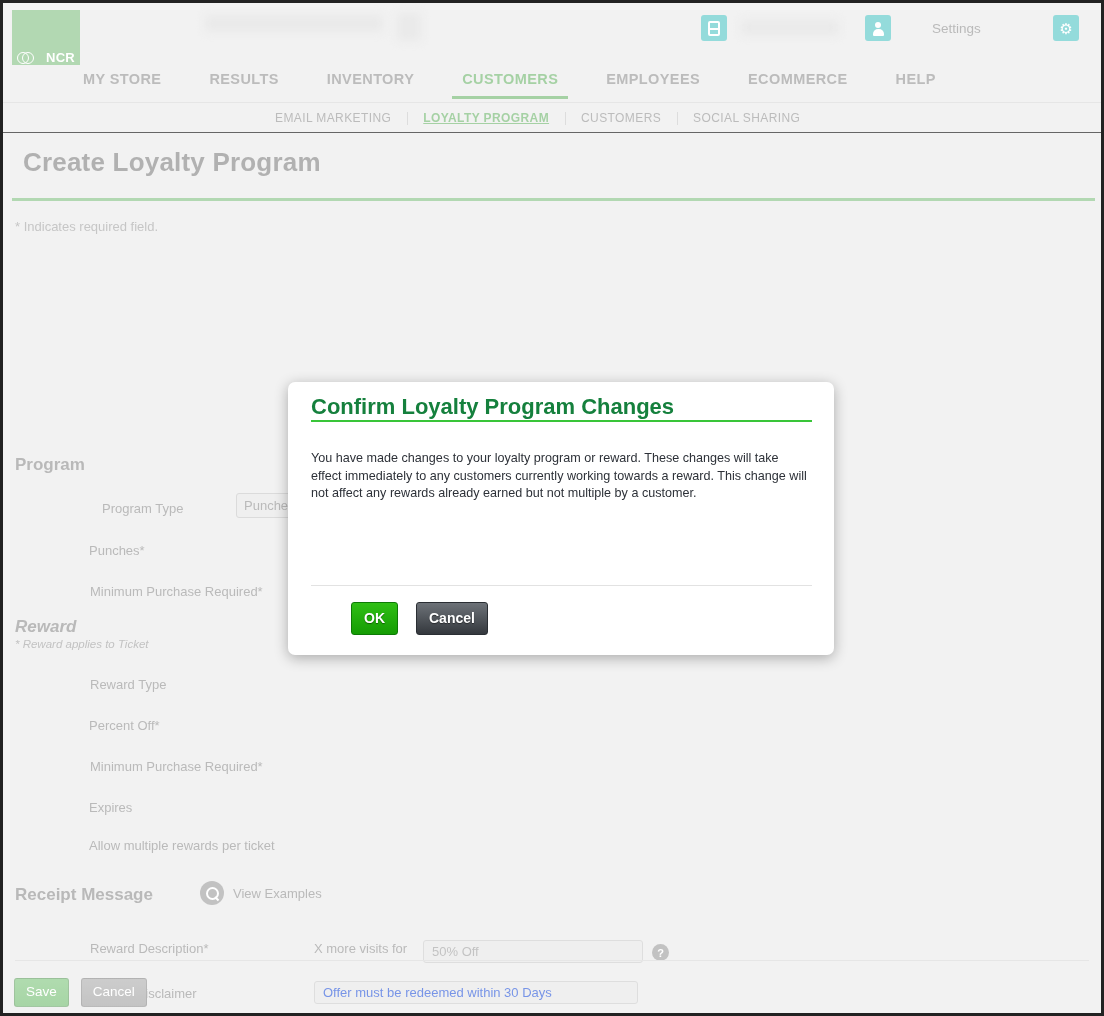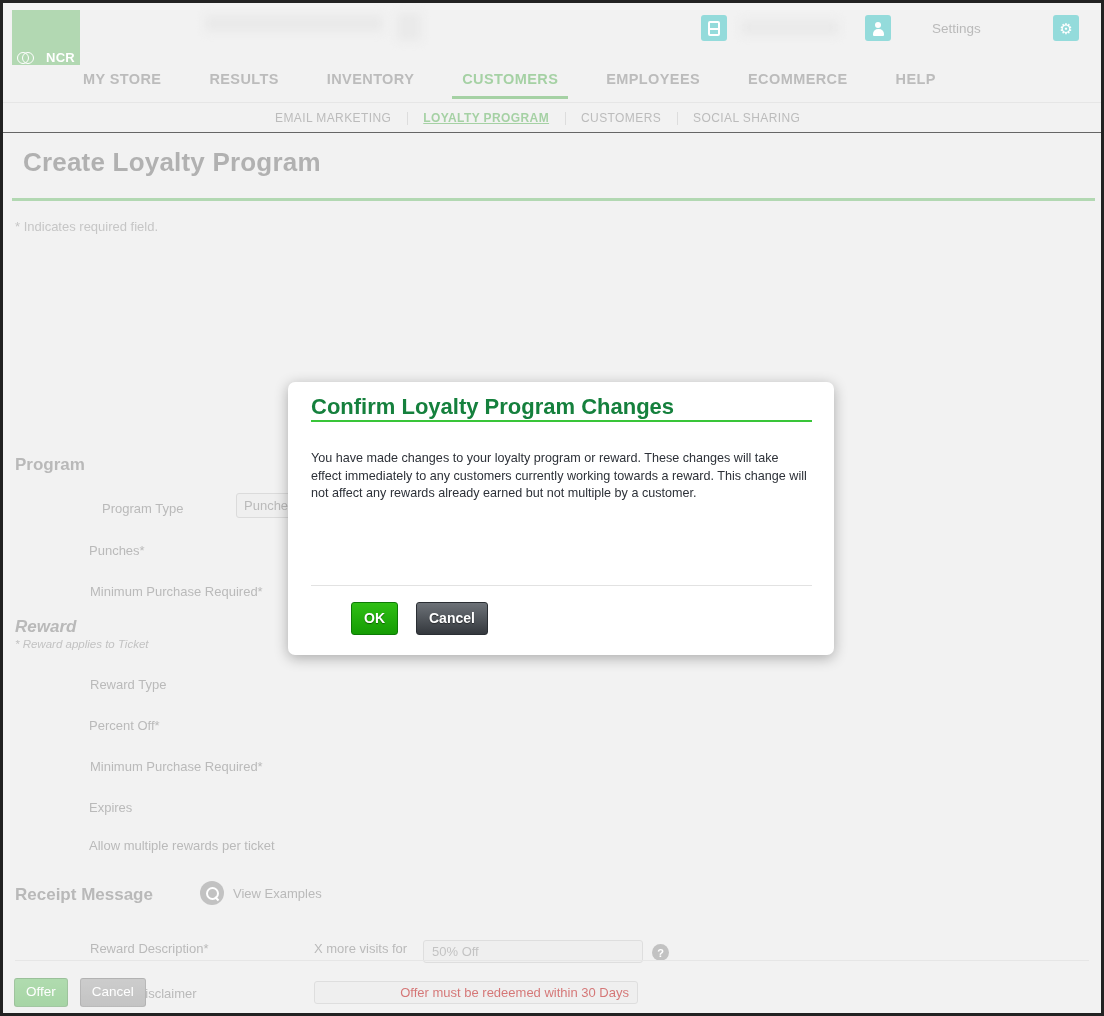--- a/index.html
+++ b/index.html
@@ -294,21 +294,21 @@
     position: absolute;
     background: #e4e4e4;
     border: 1px solid #c9c9c9;
     border-radius: 3px;
     font-family: "Liberation Sans", sans-serif;
     font-size: 13px;
     color: #9b9b9b;
     padding: 0 8px;
     outline: none;
   }
-  .txt-input.placeholder-style { color: #b91c1c; text-align: right; }
+  .txt-input.placeholder-style { color: #1d4ed8; }
 
   #program-type-select {
     position: absolute;
     left: 233px; top: 292px;
     width: 205px; height: 25px;
     background: #e4e4e4;
     border: 1px solid #c4c4c4;
     border-radius: 3px;
   }
   #program-type-select .sel-value {
@@ -587,21 +587,21 @@
     <div class="round-icon small" style="left:649px; top:743px;">?</div>
 
     <div class="field-label" style="left:86px; top:785px;">Expires Disclaimer</div>
     <input class="txt-input placeholder-style" id="expires-disclaimer-input" style="left: 311px; top: 780px; width: 324px; height: 23px;" readonly="" value="Offer must be redeemed within 30 Days">
 
     <div id="disclaimer-textarea"></div>
   </div>
 
   <div id="footer-rule"></div>
   <div id="footer-actions">
-    <div class="footer-btn" id="save-button">Offer</div>
+    <div class="footer-btn" id="save-button">Save</div>
     <div class="footer-btn" id="footer-cancel-button">Cancel</div>
   </div>
 
   <div id="modal-overlay"></div>
 
   <div id="modal-dialog">
     <div id="modal-title">Confirm Loyalty Program Changes</div>
     <div id="modal-title-rule"></div>
     <div id="modal-body-text">You have made changes to your loyalty program or reward. These changes will take effect immediately to any customers currently working towards a reward. This change will not affect any rewards already earned but not multiple by a customer.</div>
     <div id="modal-footer-rule"></div>

